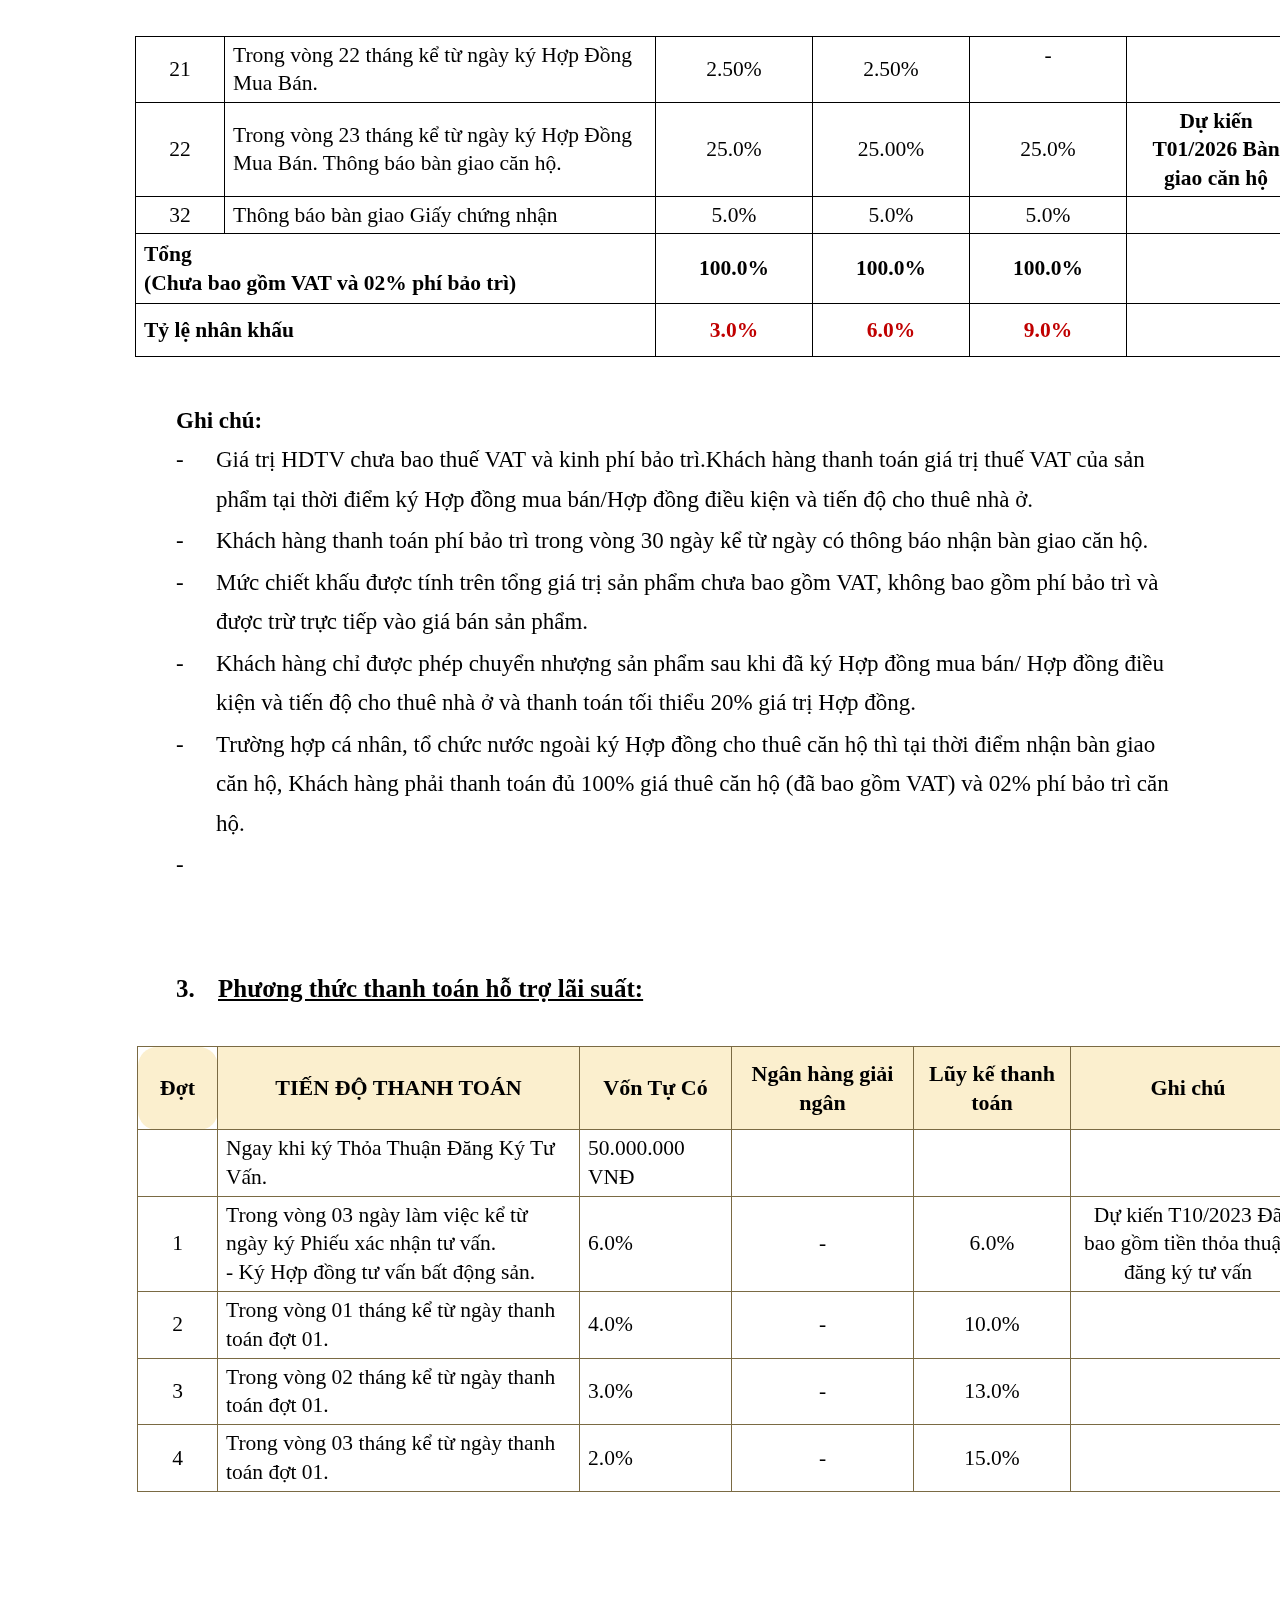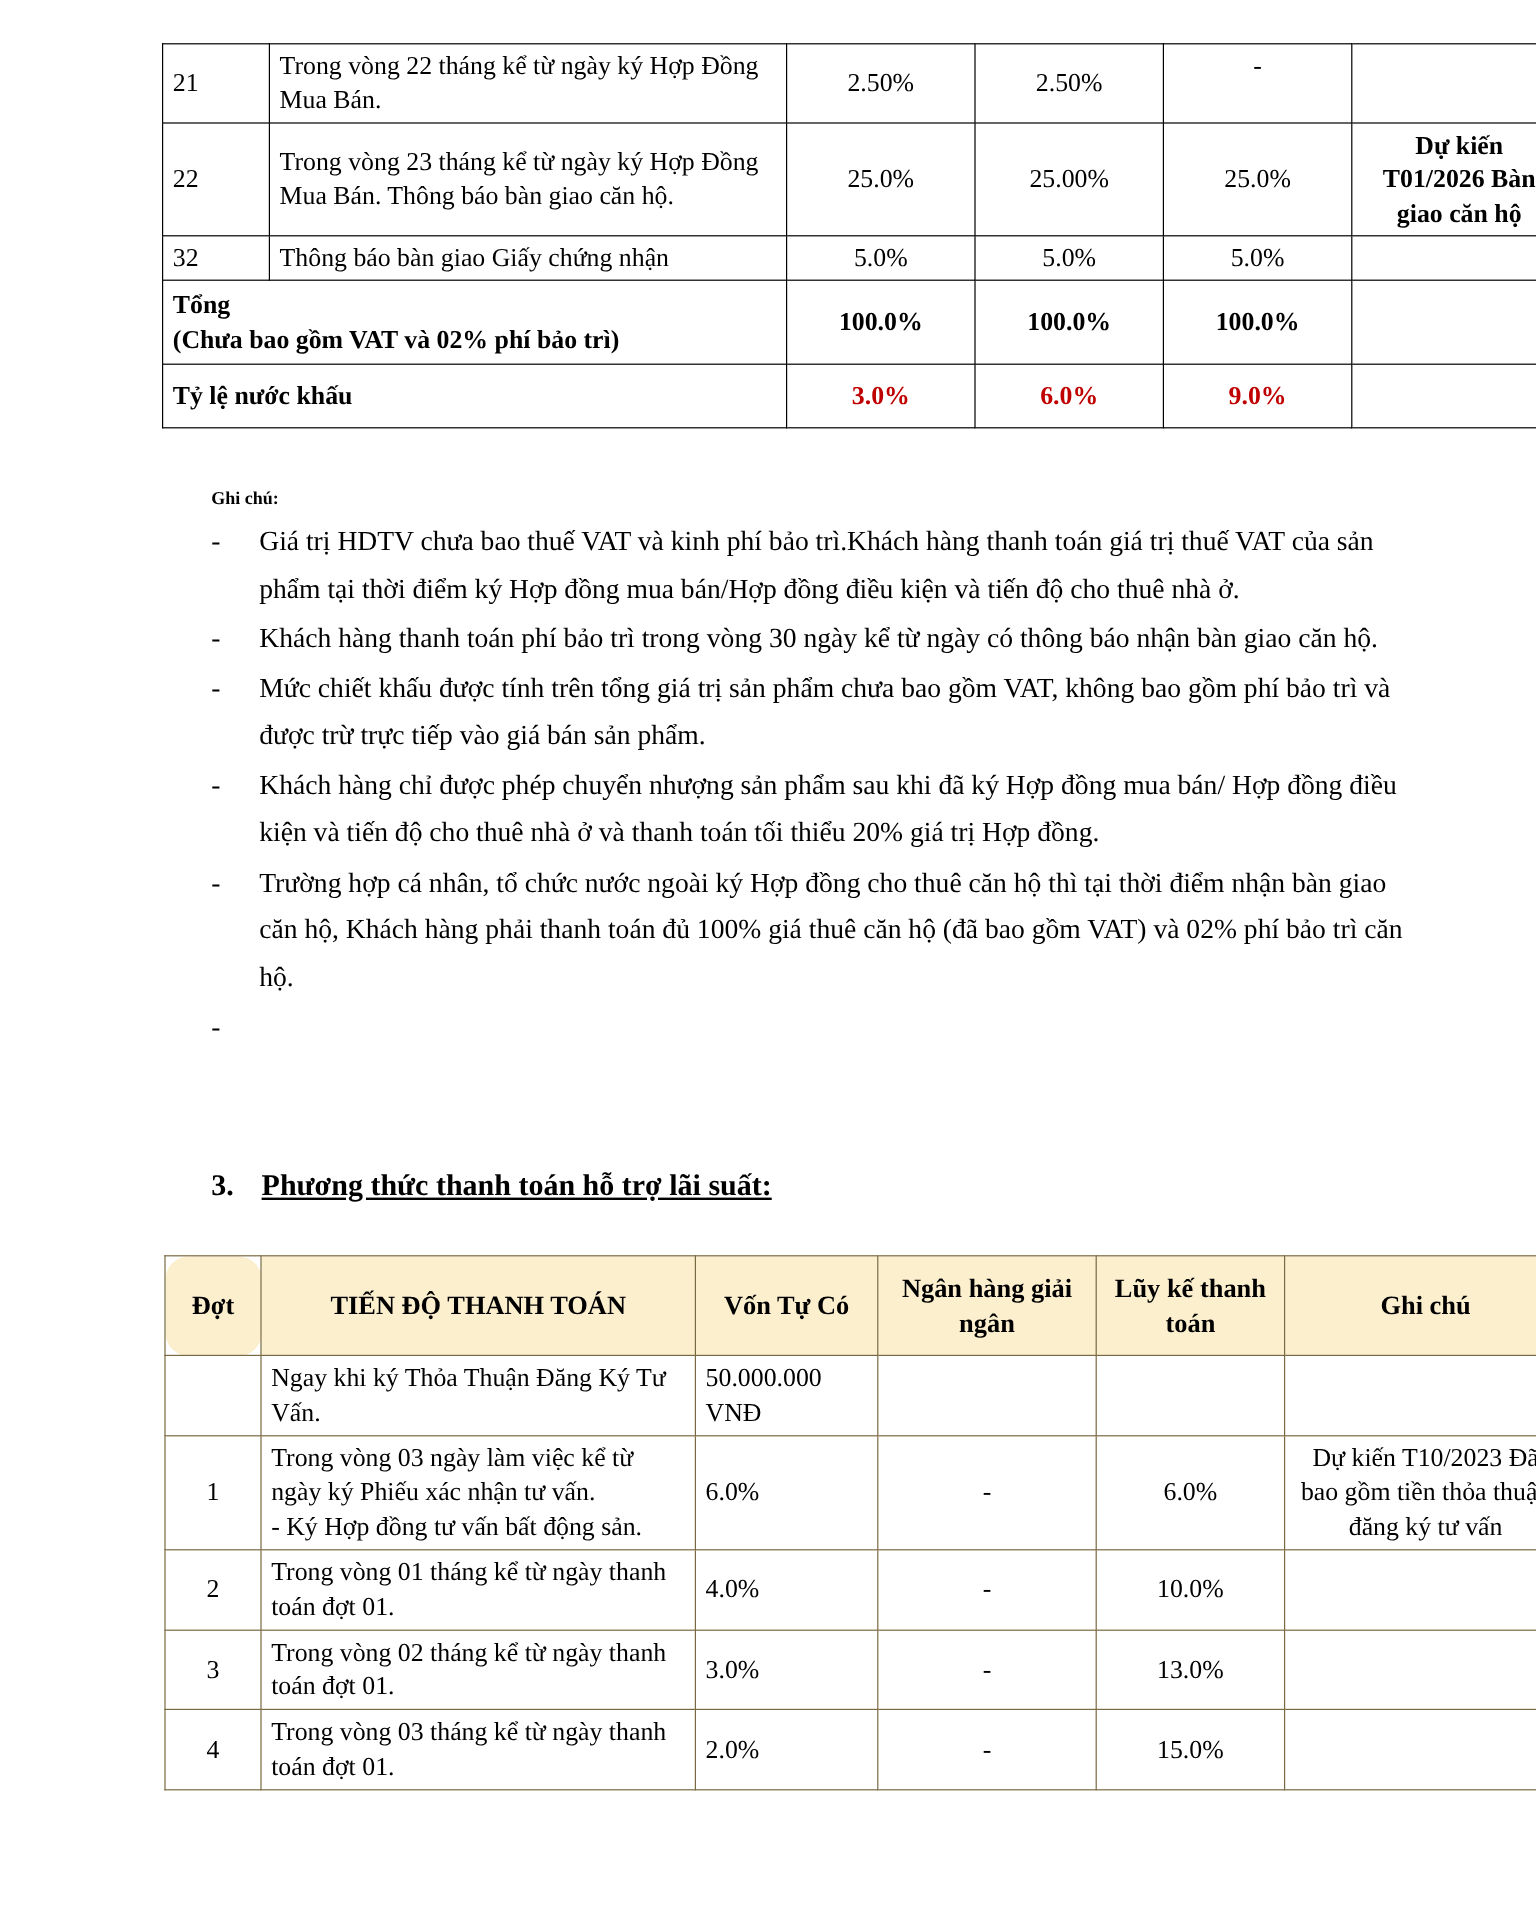--- a/index.html
+++ b/index.html
@@ -28,21 +28,21 @@
     table-layout: fixed;
     width: 1068px;
   }
   table.sched td, table.sched th {
     border: 1px solid #000000;
     padding: 4px 8px;
     font-size: 21.5px;
     line-height: 1.32;
     vertical-align: middle;
   }
-  .c-no      { width: 72px;  text-align: left; }
+  .c-no      { width: 72px;  text-align: center; }
   .c-desc    { width: 414px; text-align: left; }
   .c-p1      { width: 140px; text-align: center; }
   .c-p2      { width: 140px; text-align: center; }
   .c-p3      { width: 140px; text-align: center; }
   .c-note    { width: 162px; text-align: center; }
 
   .t1-wrap td.top-al { vertical-align: top; }
   .bold { font-weight: bold; }
   .red  { color: #C00000; font-weight: bold; }
   .ctr  { text-align: left; }
@@ -50,21 +50,21 @@
 
   
   .notes {
     position: absolute;
     left: 176px;
     top: 408px;
     width: 1000px;
   }
   .notes-title {
     font-weight: bold;
-    font-size: 15px;
+    font-size: 23px;
     margin: 0 0 6px 0;
   }
   .note-row {
     display: flex;
     align-items: flex-start;
     margin-bottom: 2px;
   }
   .note-dash {
     width: 40px;
     flex: 0 0 40px;
@@ -159,21 +159,21 @@
         <td colspan="2" class="ctr bold" style="padding:6px 8px;">
           <div>Tổng</div>
           <div>(Chưa bao gồm VAT và 02% phí bảo trì)</div>
         </td>
         <td class="c-p1 bold">100.0%</td>
         <td class="c-p2 bold">100.0%</td>
         <td class="c-p3 bold">100.0%</td>
         <td class="c-note"></td>
       </tr>
       <tr>
-        <td colspan="2" class="ctr bold" style="padding:12px 8px;">Tỷ lệ nước khấu</td>
+        <td colspan="2" class="ctr bold" style="padding:12px 8px;">Tỷ lệ nhân khấu</td>
         <td class="c-p1 red">3.0%</td>
         <td class="c-p2 red">6.0%</td>
         <td class="c-p3 red">9.0%</td>
         <td class="c-note"></td>
       </tr>
     </tbody>
   </table>
 </div>
 
 <div class="notes">

